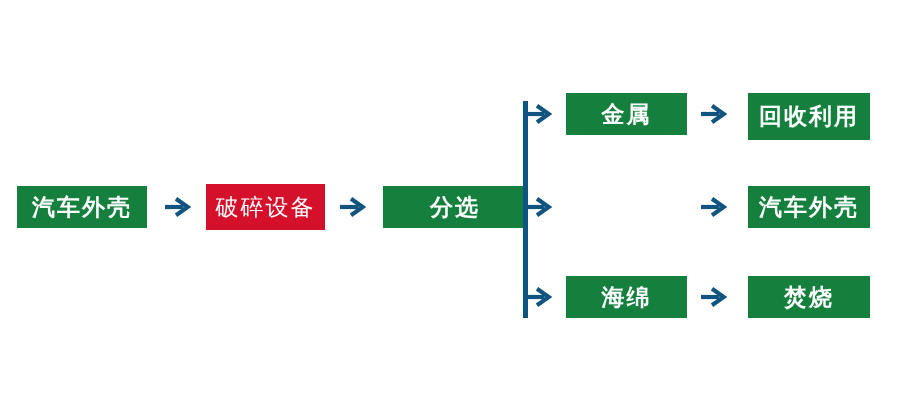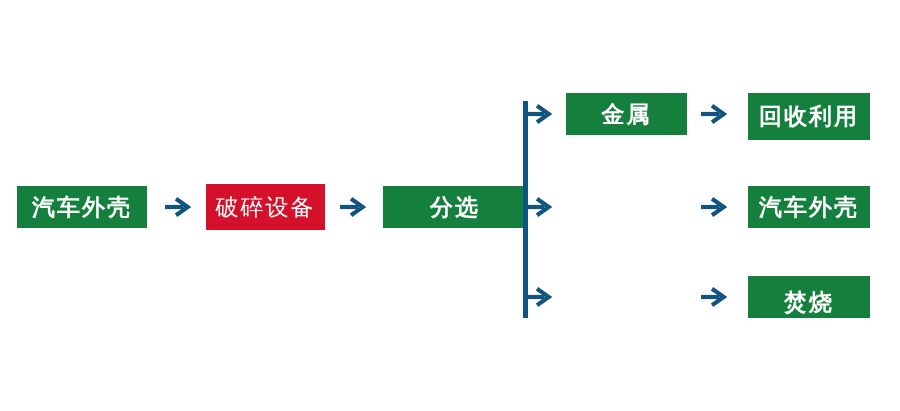--- a/index.html
+++ b/index.html
@@ -101,21 +101,24 @@
     <path d="M11 1.8 L22.8 10 L11 18.2"></path>
   </svg>
   <div class="node blue" style="left:748px; top:186px; width:122px; height:42px;">
     <span>汽车外壳</span>
   </div>
 
   <svg class="arrow" style="left:526px; top:287px;" viewBox="0 0 26 20">
     <path d="M0 10 H18.5"></path>
     <path d="M11 1.8 L22.8 10 L11 18.2"></path>
   </svg>
+  <div class="node blue" style="left:566px; top:276px; width:121px; height:42px;">
+    <span>海绵</span>
+  </div>
   <svg class="arrow" style="left:701px; top:287px;" viewBox="0 0 26 20">
     <path d="M0 10 H18.5"></path>
     <path d="M11 1.8 L22.8 10 L11 18.2"></path>
   </svg>
-  <div class="node blue" style="left:748px; top:276px; width:122px; height:42px;align-items:flex-end;">
+  <div class="node blue" style="left:748px; top:276px; width:122px; height:42px;">
     <span>焚烧</span>
   </div>
 
 </div>
 
 </body></html>

